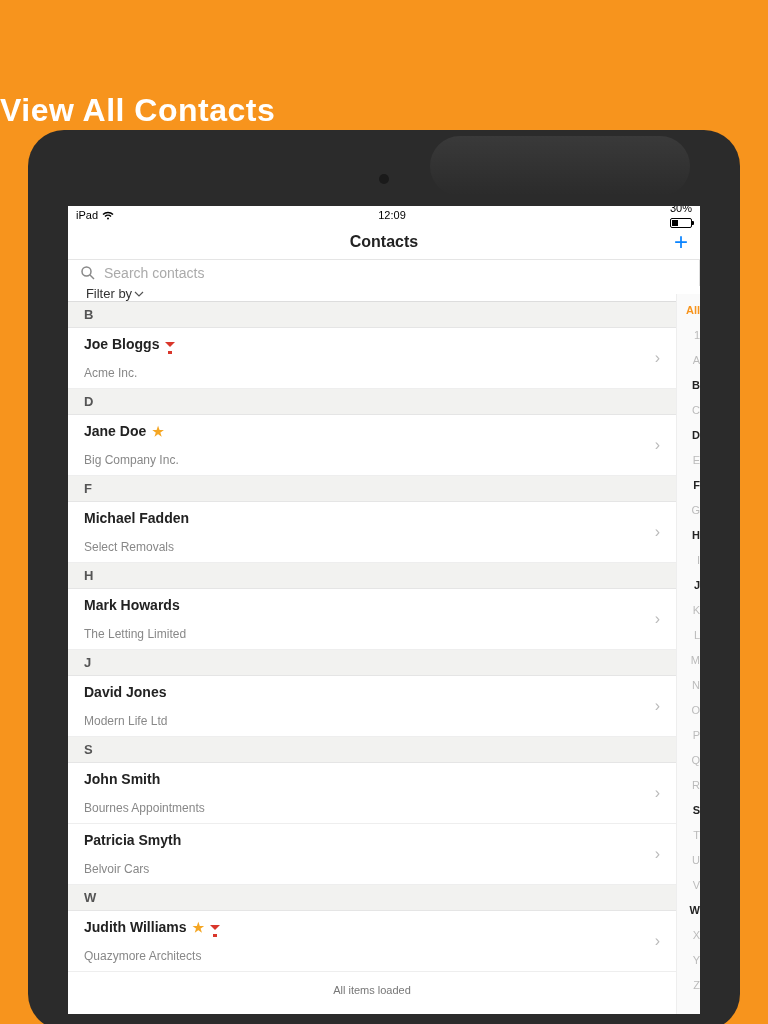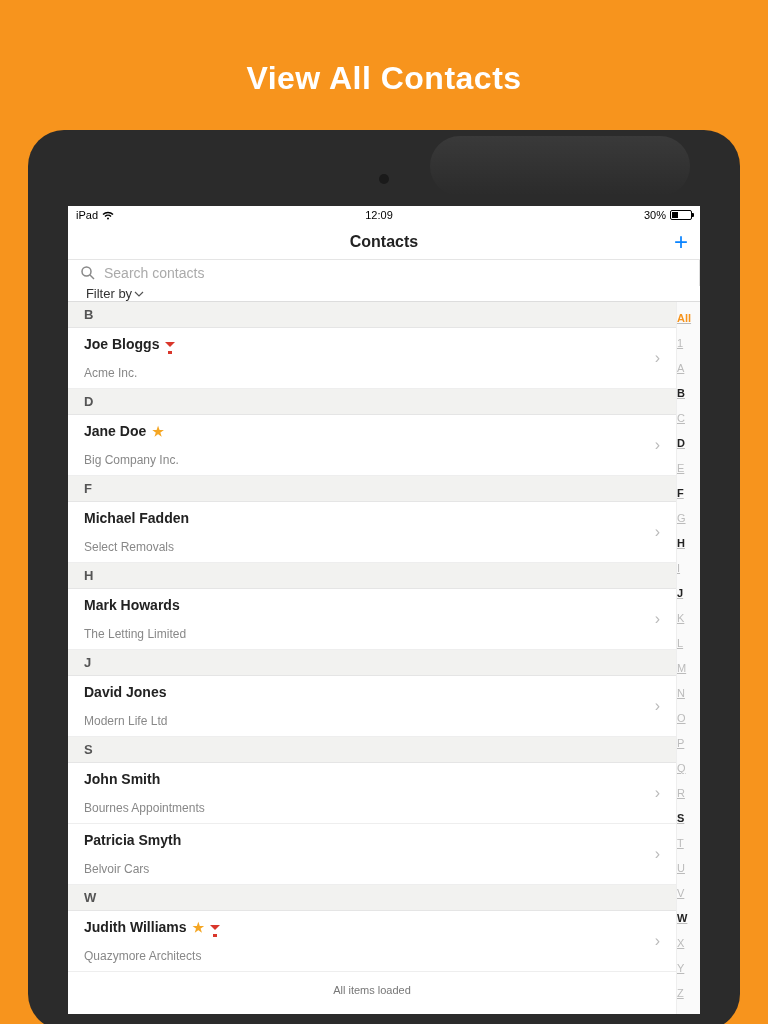--- a/index.html
+++ b/index.html
@@ -5,26 +5,25 @@
 * { margin: 0; padding: 0; box-sizing: border-box; }
 body {
   width: 768px;
   height: 1024px;
   background: #f7941d;
   font-family: -apple-system, BlinkMacSystemFont, "Segoe UI", Helvetica, Arial, sans-serif;
   overflow: hidden;
   position: relative;
 }
 .page-title {
-  text-align: center;
   color: #fff;
   font-size: 32px;
   font-weight: 700;
   letter-spacing: 0.5px;
-  padding-top: 60px;
+  padding-top: 92px;
 }
 .tablet-frame {
   position: absolute;
   left: 28px;
   top: 130px;
   width: 712px;
   height: 900px;
   background: #2b2b2b;
   border-radius: 36px;
   padding: 76px 40px 0 40px;
@@ -58,21 +57,21 @@
 .status-bar {
   height: 18px;
   display: flex;
   align-items: center;
   justify-content: space-between;
   padding: 0 8px;
   font-size: 11px;
   color: #000;
 }
 .status-left { display: flex; align-items: center; gap: 4px; }
-.status-right { display: flex; align-items: center; gap: 4px; }
+.status-right { display: flex; align-items: center; gap: 4px; flex-direction: column; }
 .wifi-icon { width: 12px; height: 9px; }
 .battery-icon { width: 22px; height: 10px; border: 1px solid #000; border-radius: 2px; position: relative; }
 .battery-icon::after { content: ""; position: absolute; right: -3px; top: 2px; width: 2px; height: 4px; background: #000; border-radius: 0 1px 1px 0;}
 .battery-fill { position:absolute; left:1px; top:1px; bottom:1px; width:30%; background:#000;}
 .nav-bar {
   height: 36px;
   display: flex;
   align-items: center;
   justify-content: center;
   position: relative;
@@ -180,30 +179,29 @@
 }
 .loaded-msg {
   text-align: center;
   font-size: 11px;
   color: #777;
   padding: 12px 0;
 }
 .index-bar {
   position: absolute;
   right: 0;
-  top: 96px;
+  top: 88px;
   width: 24px;
   bottom: 0;
   background: #fafafa;
   border-left: 1px solid #eee;
   font-size: 11px;
   color: #bbb;
-  text-align: left;
+  text-align: right;
   padding-top: 4px;
-  text-decoration: underline;
 }
 .index-item {
   height: 25px;
   line-height: 25px;
 }
 .index-item.active-all { color: #f7941d; font-weight: 600; }
 .index-item.active { color: #222; font-weight: 600; }
 </style>
 </head>
 <body>

